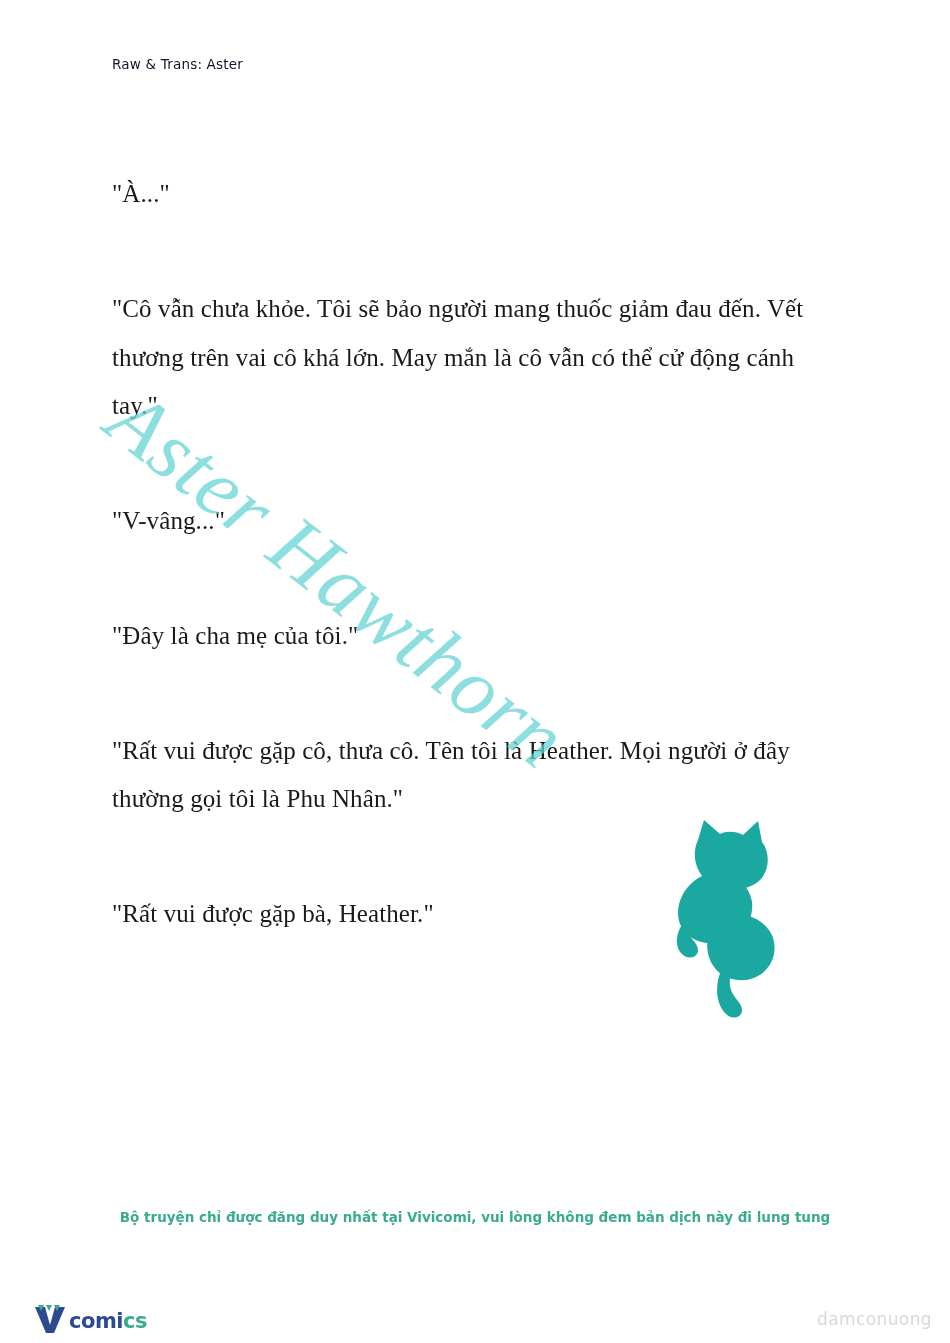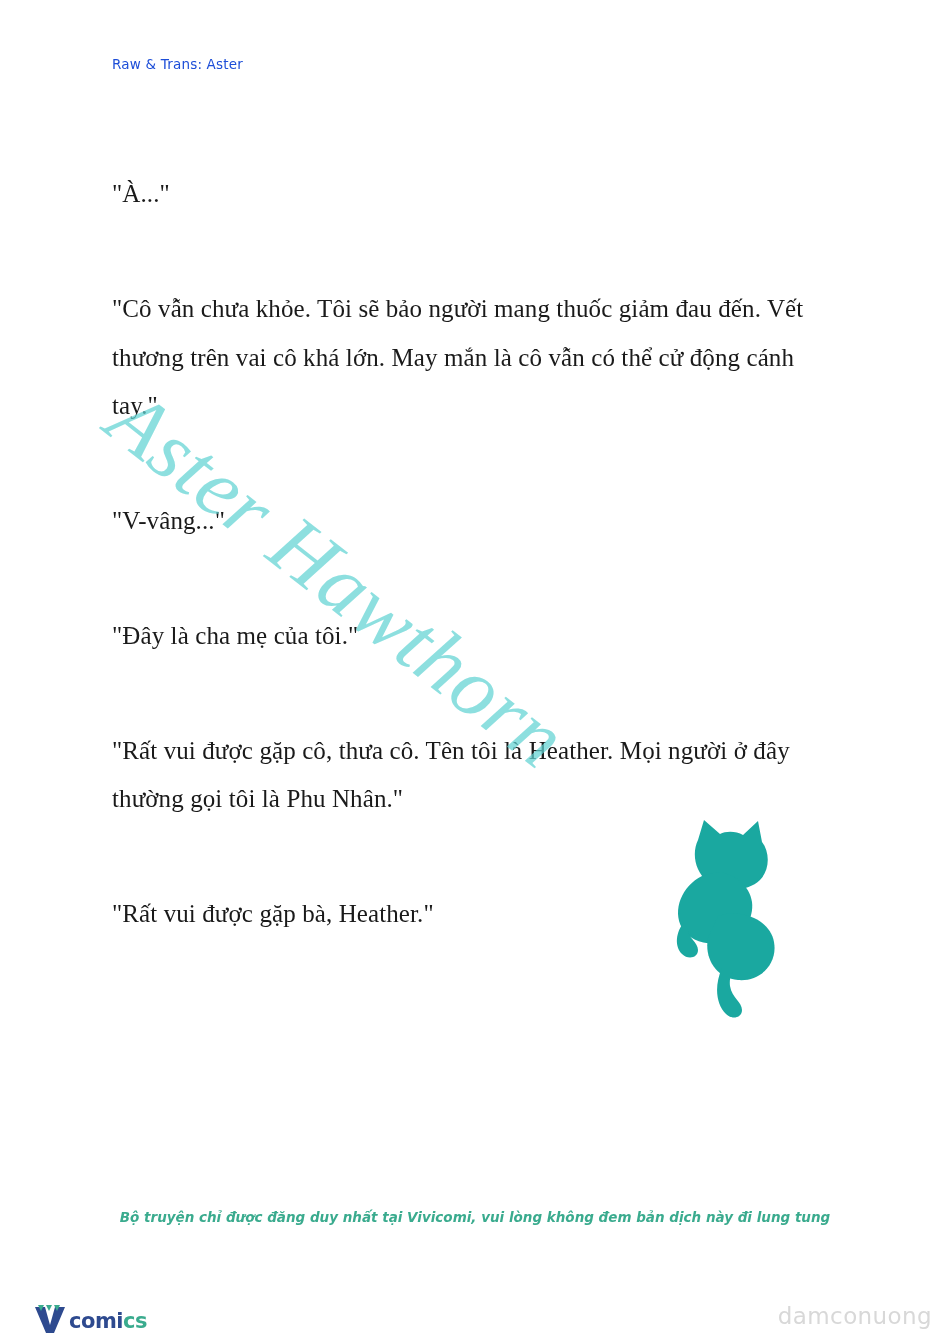--- a/index.html
+++ b/index.html
@@ -19,21 +19,21 @@
     overflow: hidden;
   }
 
   
   .header-credit {
     position: absolute;
     left: 112px;
     top: 56px;
     font-family: "DejaVu Sans", sans-serif;
     font-size: 13.5px;
-    color: #1d4ed8;
+    color: #0f172a;
     letter-spacing: 0.2px;
     white-space: nowrap;
   }
 
   
   .body-text {
     position: absolute;
     left: 112px;
     top: 170px;
     width: 730px;
@@ -88,21 +88,20 @@
     position: absolute;
     left: 0;
     top: 1205px;
     width: 950px;
     text-align: center;
   }
   .footer-line {
     font-family: "DejaVu Sans", sans-serif;
     font-size: 13.5px;
     font-weight: bold;
-    font-style: italic;
     color: #3aab8e;
     line-height: 1.85;
     white-space: nowrap;
   }
 
   
   .bottom-bar {
     position: absolute;
     left: 8px;
     bottom: 0;
@@ -132,21 +131,21 @@
     line-height: 1;
     padding-bottom: 3px;
   }
   .brand-word .y-accent { color: #3aab8e; }
 
   .site-tag {
     position: absolute;
     right: 26px;
     bottom: 14px;
     font-family: "DejaVu Sans", sans-serif;
-    font-size: 23px;
+    font-size: 17px;
     color: #d8d8d8;
     letter-spacing: 0.4px;
   }
 </style>
 </head>
 <body>
 
 <div class="page">
 
   <div class="header-credit">Raw &amp; Trans: Aster</div>

